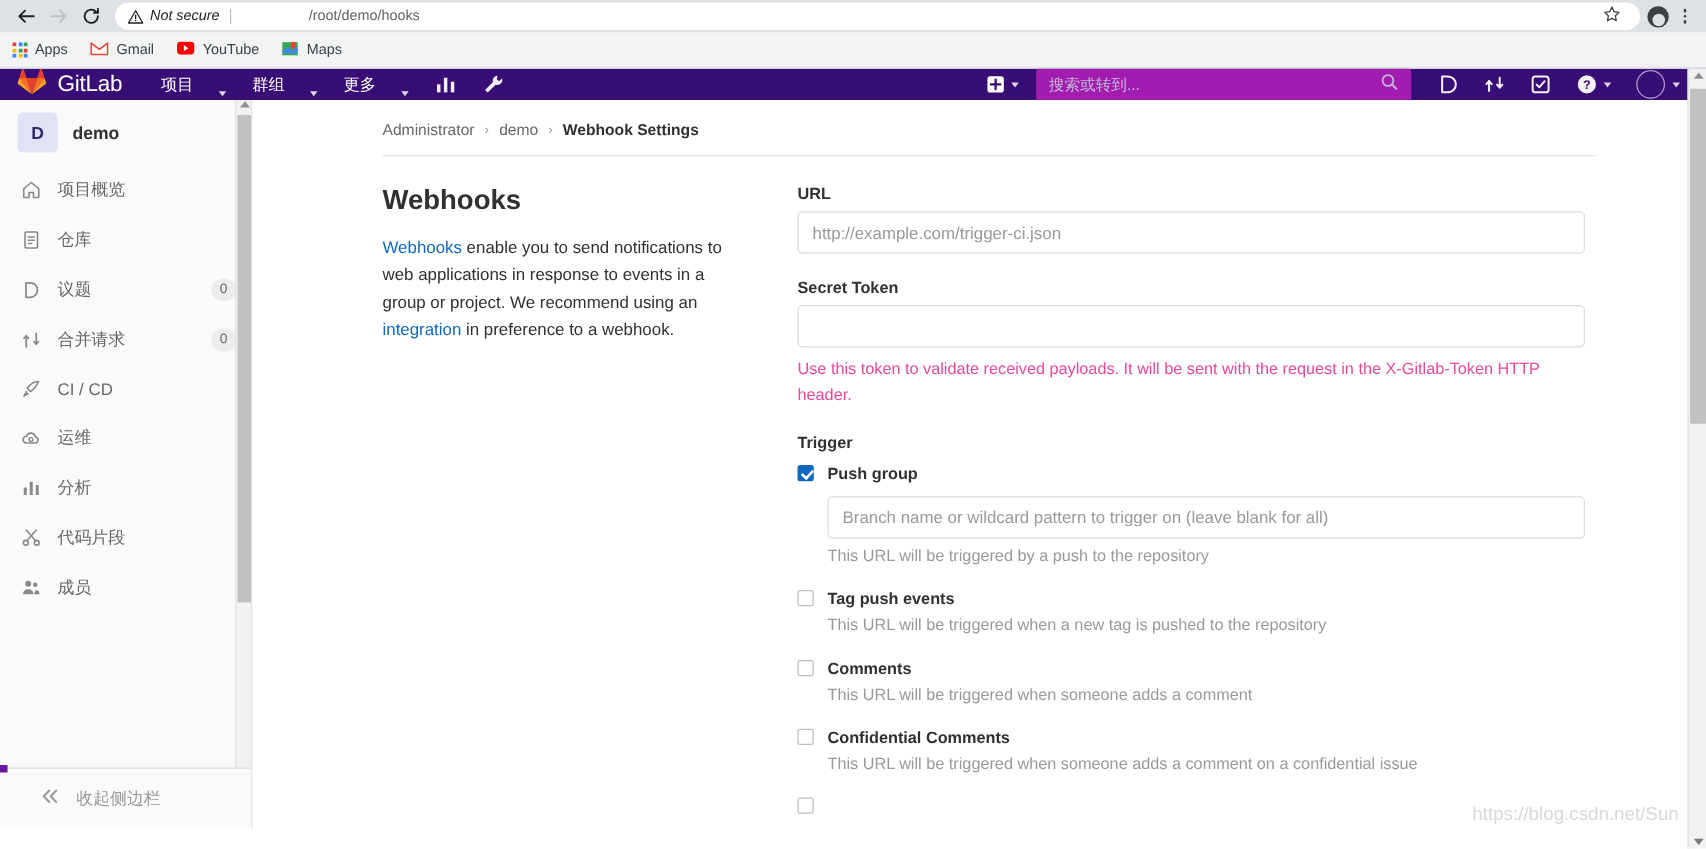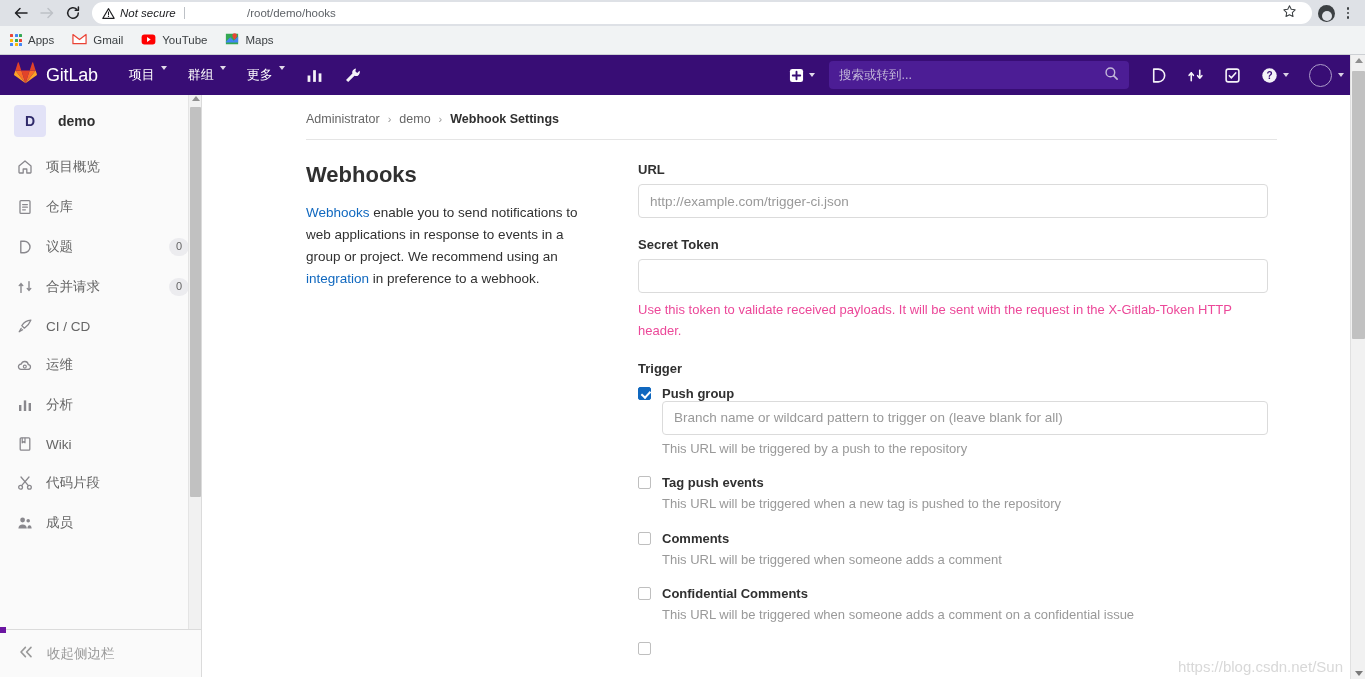--- a/index.html
+++ b/index.html
@@ -111,34 +111,34 @@
   .page {
     position: relative;
     height: 624px;
     width: 1365px;
     overflow: hidden;
     background: #fff;
   }
 
   
   .gl-nav {
-    height: 40px;
+    height: 25px;
     background: #380d75;
     display: flex;
     align-items: center;
     padding: 0 12px 0 14px;
     position: relative;
   }
   .gl-logo-wrap { display: flex; align-items: center; gap: 9px; }
   .gl-logo-text { color: #fff; font-size: 18px; letter-spacing: -0.2px; }
   .gl-menu { display: flex; align-items: center; margin-left: 22px; gap: 3px; }
   .gl-menu-item {
     color: #fff; font-size: 13px;
     padding: 6px 9px;
-    display: flex; align-items: flex-start; gap: 6px;
+    display: flex; align-items: flex-end; gap: 20px;
     white-space: nowrap;
   }
   .caret {
     width: 0; height: 0;
     border-left: 3.5px solid transparent;
     border-right: 3.5px solid transparent;
     border-top: 4px solid currentColor;
     display: inline-block;
     opacity: .85;
   }
@@ -149,21 +149,21 @@
   }
   .gl-right {
     margin-left: auto;
     display: flex;
     align-items: center;
     gap: 2px;
   }
   .gl-search {
     width: 300px;
     height: 28px;
-    background: #4c1d95;
+    background: #a21caf;
     border-radius: 4px;
     display: flex;
     align-items: center;
     padding: 0 10px;
     margin: 0 10px 0 6px;
   }
   .gl-search input {
     flex: 1 1 auto;
     background: transparent;
     border: 0; outline: 0;
@@ -249,21 +249,21 @@
   .sb-bottom::before {
     content: "";
     position: absolute;
     left: 0; top: -3px;
     width: 6px; height: 6px;
     background: #6b16a1;
   }
   .sb-collapse {
     display: flex; align-items: center;
     gap: 13px;
-    padding: 14px 12px 14px 18px;
+    padding: 14px 12px 14px 32px;
     color: #999;
     font-size: 13.5px;
   }
   
   .sb-sbar {
     position: absolute;
     right: 0; top: 0;
     width: 13px;
     height: 100%;
     background: #f1f1f1;
@@ -393,21 +393,21 @@
   }
   .cb-sub {
     padding-left: 24px;
   }
   .cb-desc {
     font-size: 13px;
     color: #999;
     margin-top: 4px;
     line-height: 1.5;
   }
-  .cb-sub .field-input { margin-top: 0; }
+  .cb-sub .field-input { margin-top: 11px; }
 
   
   .page-sbar {
     position: absolute;
     right: 0; top: 0;
     width: 15px;
     height: 624px;
     background: #f1f1f1;
     border-left: 1px solid #e0e0e0;
     z-index: 5;
@@ -703,29 +703,20 @@
           <span class="sb-icon">
             <svg width="16" height="16" viewBox="0 0 16 16">
                 <rect x="2" y="8" width="2.4" height="6" fill="#89888d"></rect>
                 <rect x="6.8" y="3.4" width="2.4" height="10.6" fill="#89888d"></rect>
                 <rect x="11.6" y="6" width="2.4" height="8" fill="#89888d"></rect>
               </svg>
           </span>
           <span class="sb-label">分析</span>
         </div>
 
-        <div class="sb-item">
-          <span class="sb-icon">
-            <svg width="16" height="16" viewBox="0 0 16 16">
-                <rect x="3.2" y="1.8" width="9.6" height="12.4" rx="1" fill="none" stroke="#89888d" stroke-width="1.3"></rect>
-                <path d="M8 1.8v5l-1.4-1.2L5.2 6.8v-5" fill="none" stroke="#89888d" stroke-width="1.2" stroke-linejoin="round"></path>
-              </svg>
-          </span>
-          <span class="sb-label">Wiki</span>
-        </div>
 
         <div class="sb-item">
           <span class="sb-icon">
             <svg width="16" height="16" viewBox="0 0 16 16">
                 <circle cx="3.6" cy="12.2" r="1.9" fill="none" stroke="#89888d" stroke-width="1.3"></circle>
                 <circle cx="12.4" cy="12.2" r="1.9" fill="none" stroke="#89888d" stroke-width="1.3"></circle>
                 <path d="M4.6 10.6 12 2M11.4 10.6 4 2" stroke="#89888d" stroke-width="1.3" stroke-linecap="round"></path>
               </svg>
           </span>
           <span class="sb-label">代码片段</span>

